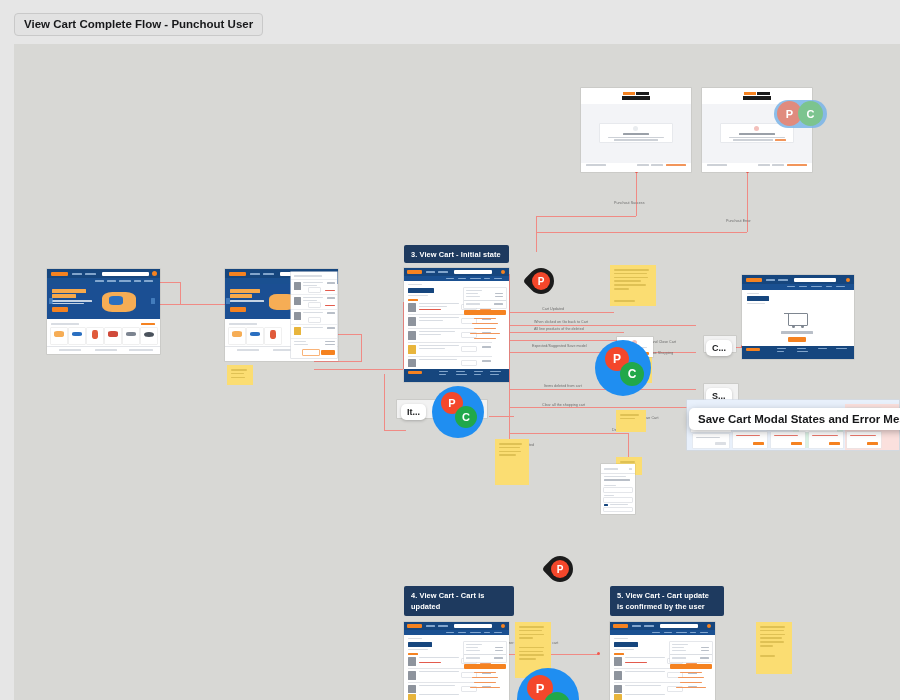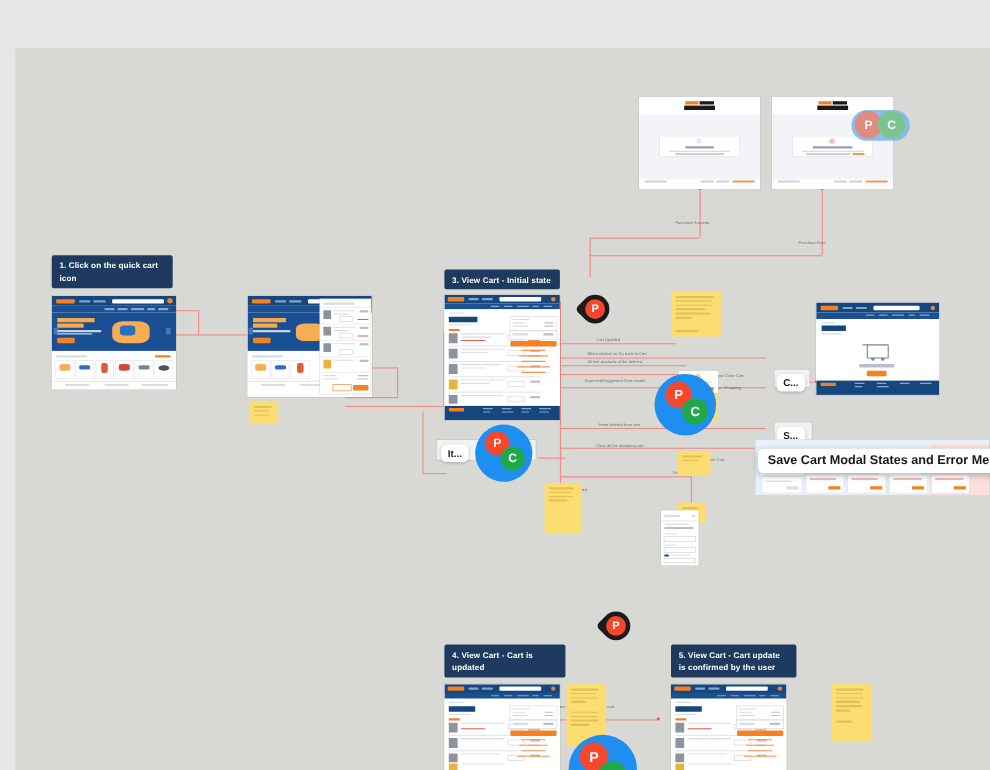--- a/index.html
+++ b/index.html
@@ -121,20 +121,23 @@
   .mpanel .mt.r{background:#e8766a;}
   .mpanel .mt.o{background:#f58220;}
   .mpanel .mt.g{background:#5ab37a;}
   .mpanel .mt.y{background:#e8b53c;}
 </style>
 </head>
 <body>
 
 <div class="app">
 
+  <div class="topbar">
+    <div class="file-chip">View Cart Complete Flow - Punchout User</div>
+  </div>
 
   <div class="canvas">
 
     <div class="conn h" style="left:145px;top:238px;width:22px;"></div>
     <div class="conn v" style="left:166px;top:238px;height:22px;"></div>
     <div class="conn h" style="left:145px;top:260px;width:66px;"></div>
     <div class="conn h" style="left:318px;top:290px;width:30px;"></div>
     <div class="conn v" style="left:347px;top:290px;height:27px;"></div>
     <div class="conn h" style="left:300px;top:317px;width:48px;"></div>
     <div class="conn h" style="left:300px;top:325px;width:89px;"></div>
@@ -227,21 +230,20 @@
         <div class="tl" style="left:56px;top:76px;width:12px;height:1.6px;"></div>
         <div class="tl" style="left:70px;top:76px;width:12px;height:1.6px;"></div>
         <div class="tl or" style="left:85px;top:76px;width:20px;height:1.6px;"></div>
       </div>
     </div>
 
     <div class="avpill" style="left:760px;top:56px;width:53px;height:28px;"></div>
     <div class="av ghost-p" style="left:763px;top:57px;width:25px;height:25px;font-size:11px;">P</div>
     <div class="av ghost-c" style="left:784px;top:57px;width:25px;height:25px;font-size:11px;">C</div>
 
-    <div class="sect-label" style="left:33px;top:188px;width:110px;height:30px;">1. Click on the quick cart icon</div>
     <div class="frame" style="left:33px;top:225px;width:113px;height:85px;">
       <div class="mk">
         <div class="nav" style="height:9px;"></div>
         <div class="logo" style="left:4px;top:2.5px;width:17px;height:4px;"></div>
         <div class="navtxt" style="left:25px;top:4px;width:10px;height:2px;"></div>
         <div class="navtxt" style="left:38px;top:4px;width:11px;height:2px;"></div>
         <div class="search" style="left:55px;top:2.5px;width:47px;height:4.5px;"></div>
         <div class="ph or" style="left:105px;top:2px;width:5px;height:5px;border-radius:50%;"></div>
         <div class="nav2" style="top:9px;height:6px;"></div>
         <div class="navtxt" style="left:48px;top:11px;width:9px;height:1.6px;"></div>

